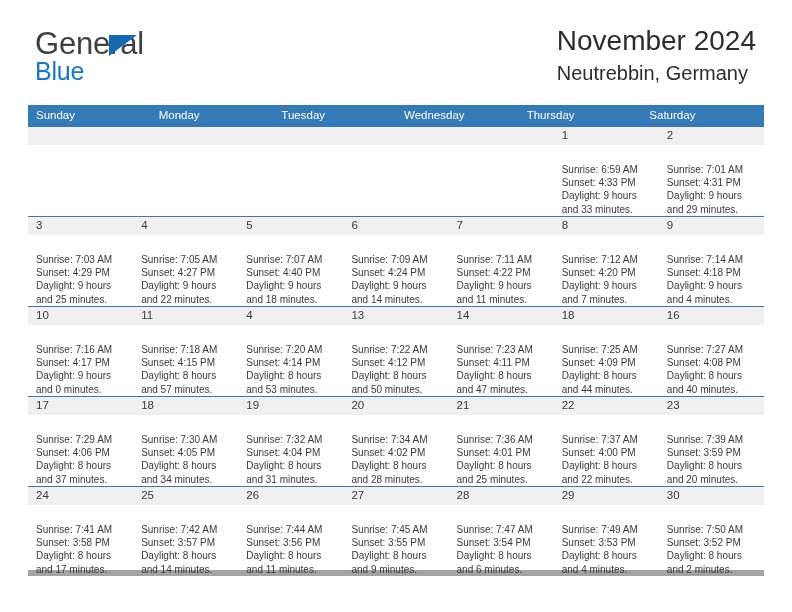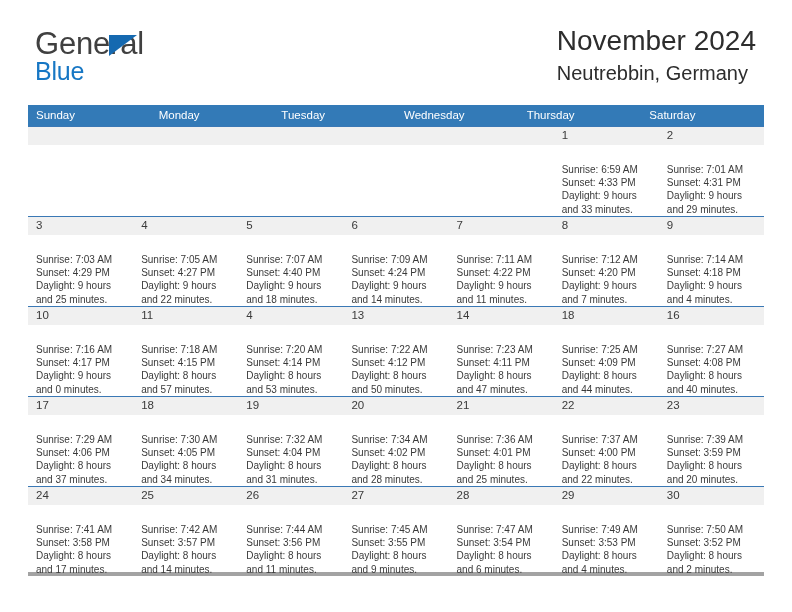--- a/index.html
+++ b/index.html
@@ -91,21 +91,21 @@
     white-space: nowrap;
     overflow: hidden;
   }
 
   .week {
     position: relative;
     height: 90px;
     border-top: 1px solid #3a78b5;
   }
   .week:first-of-type { border-top: none; }
-  .week-last { border-bottom: 4px solid #a3a3a3; }
+  .week-last { border-bottom: 6px solid #a3a3a3; }
 
   .daterow {
     position: absolute;
     left: 0; top: 0; right: 0;
     height: 18px;
     background: #f0f0f0;
   }
   .cells {
     position: relative;
     display: flex;

